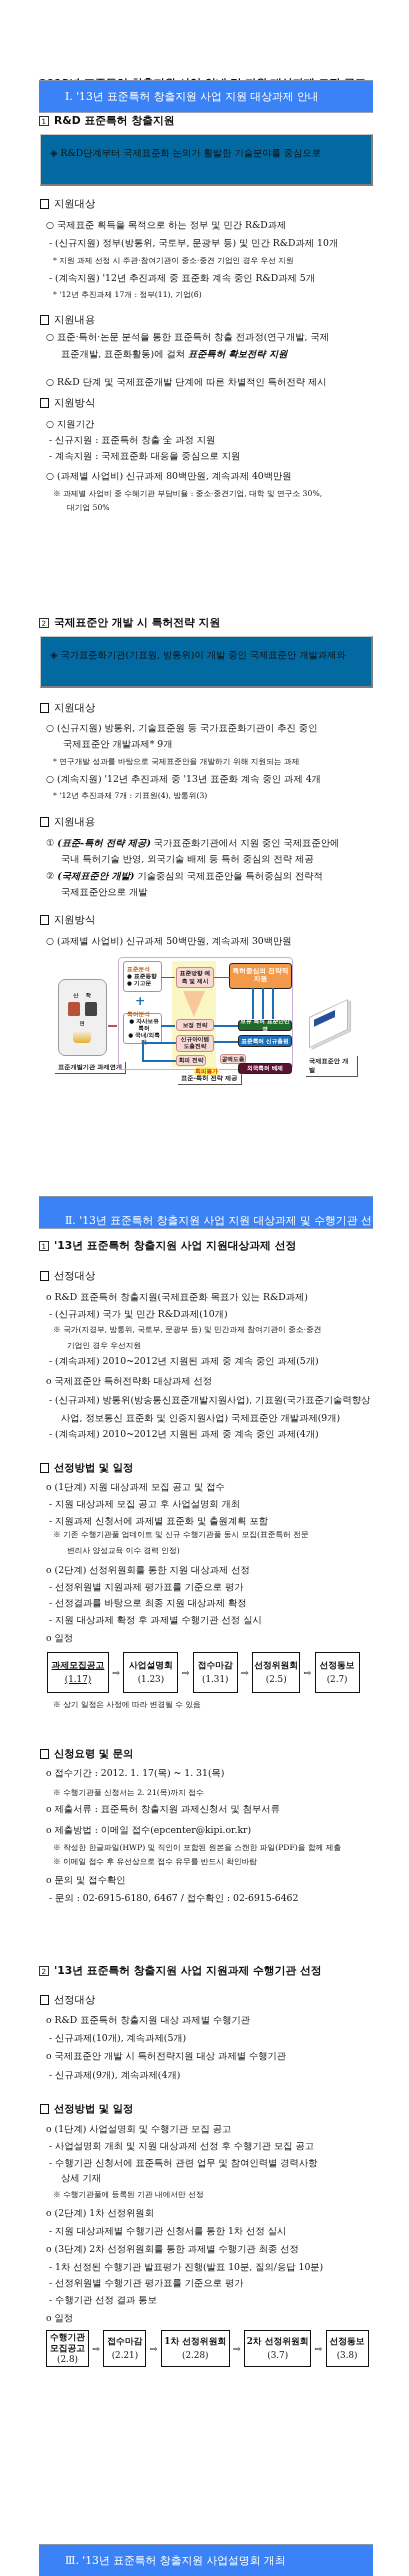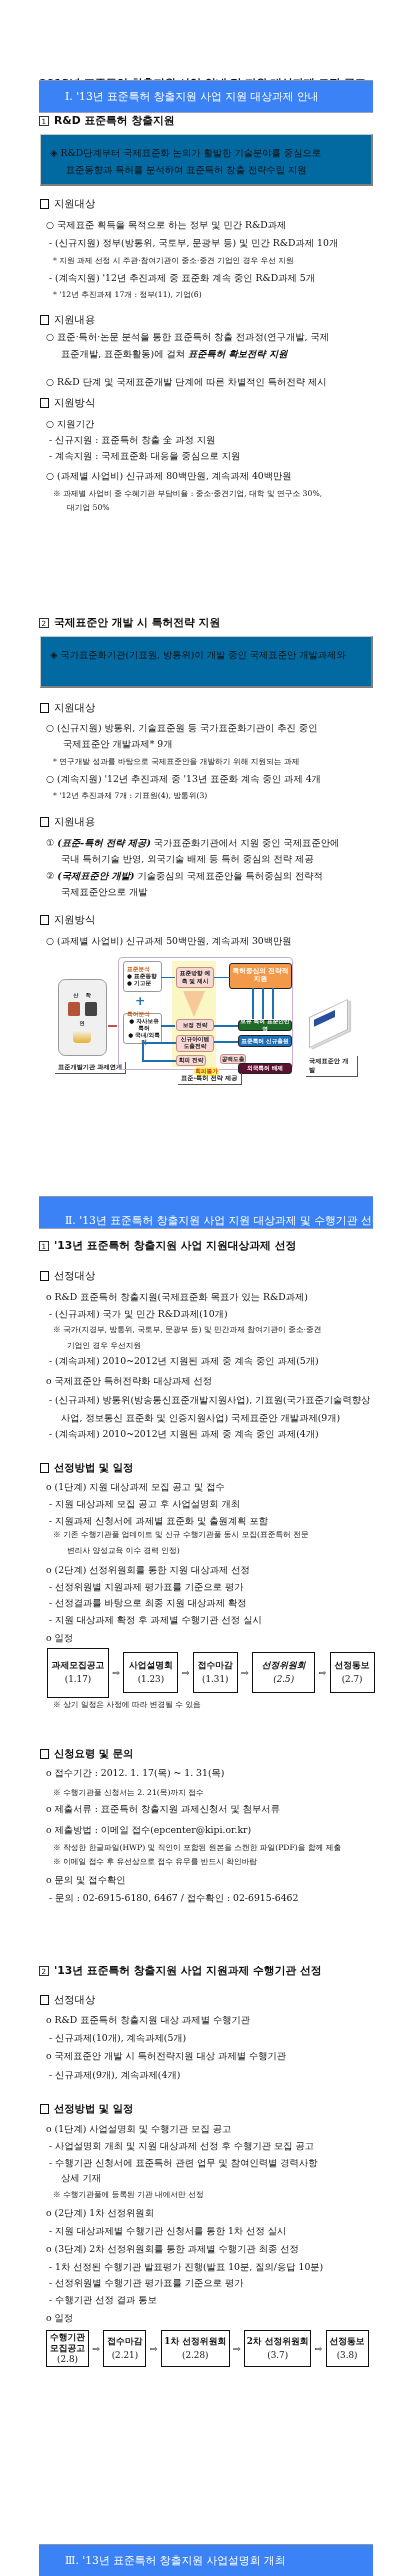--- a/index.html
+++ b/index.html
@@ -39,21 +39,20 @@
 <div class="abs sec-bar" style="top:80px;">
     <span>Ⅰ. '13년 표준특허 창출지원 사업 지원 대상과제 안내</span>
   </div>
 
 <div class="abs h2" style="top:114px;">
   <span class="num">1</span>
   <span>R&amp;D 표준특허 창출지원</span>
 </div>
 <div class="abs box" style="top:134px; height:52px;">
   <div>◈ R&amp;D단계부터 국제표준화 논의가 활발한 기술분야를 중심으로</div>
-  <div class="ind">표준동향과 특허를 분석하여 표준특허 창출 전략수립 지원</div>
 </div>
 
 <div class="abs h3" style="top:197px;">
     <span class="sq"></span>
     <span>지원대상</span>
   </div>
 <div class="abs line" style="top:219px;">○  국제표준 획득을 목적으로 하는 정부 및 민간 R&amp;D과제</div>
 <div class="abs line l2" style="top:237px;">- (신규지원) 정부(방통위, 국토부, 문광부 등) 및 민간 R&amp;D과제 10개</div>
 <div class="abs line note" style="top:256px;">* 지원 과제 선정 시 주관·참여기관이 중소·중견 기업인 경우 우선 지원</div>
 <div class="abs line l2" style="top:272px;">- (계속지원) '12년 추진과제 중 표준화 계속 중인 R&amp;D과제 5개</div>
@@ -206,36 +205,36 @@
 <div class="abs line l2" style="top:1515px;">- 지원과제 신청서에 과제별 표준화 및 출원계획 포함</div>
 <div class="abs line note" style="top:1530px;">※  기존 수행기관풀 업데이트 및 신규 수행기관풀 동시 모집(표준특허 전문</div>
 <div class="abs line note2" style="top:1546px;">변리사 양성교육 이수 경력 인정)</div>
 <div class="abs line" style="top:1564px;">o (2단계) 선정위원회를 통한 지원 대상과제 선정</div>
 <div class="abs line l2" style="top:1581px;">- 선정위원별 지원과제 평가표를 기준으로 평가</div>
 <div class="abs line l2" style="top:1597px;">- 선정결과를 바탕으로 최종 지원 대상과제 확정</div>
 <div class="abs line l2" style="top:1614px;">- 지원 대상과제 확정 후 과제별 수행기관 선정 실시</div>
 <div class="abs line" style="top:1632px;">o 일정</div>
 
 <div class="abs flow" style="left:47px; top:1652px; height:41px;">
-  <div class="fbox" style="width:62px; height:50px;">
+  <div class="fbox" style="width:62px; height:41px;text-decoration:underline;">
       <span>과제모집공고</span>
       <span class="d">(1.17)</span>
     </div>
   <div class="arr">⇨</div>
   <div class="fbox" style="width:55px; height:41px;">
       <span>사업설명회</span>
       <span class="d">(1.23)</span>
     </div>
   <div class="arr">⇨</div>
   <div class="fbox" style="width:45px; height:41px;">
       <span>접수마감</span>
       <span class="d">(1.31)</span>
     </div>
   <div class="arr">⇨</div>
-  <div class="fbox" style="width:63px; height:41px;font-style:italic;">
+  <div class="fbox" style="width:48px; height:41px;">
       <span>선정위원회</span>
       <span class="d">(2.5)</span>
     </div>
   <div class="arr">⇨</div>
   <div class="fbox" style="width:45px; height:41px;">
       <span>선정통보</span>
       <span class="d">(2.7)</span>
     </div>
 </div>
 <div class="abs line note" style="top:1700px;">※  상기 일정은 사정에 따라 변경될 수 있음</div>

